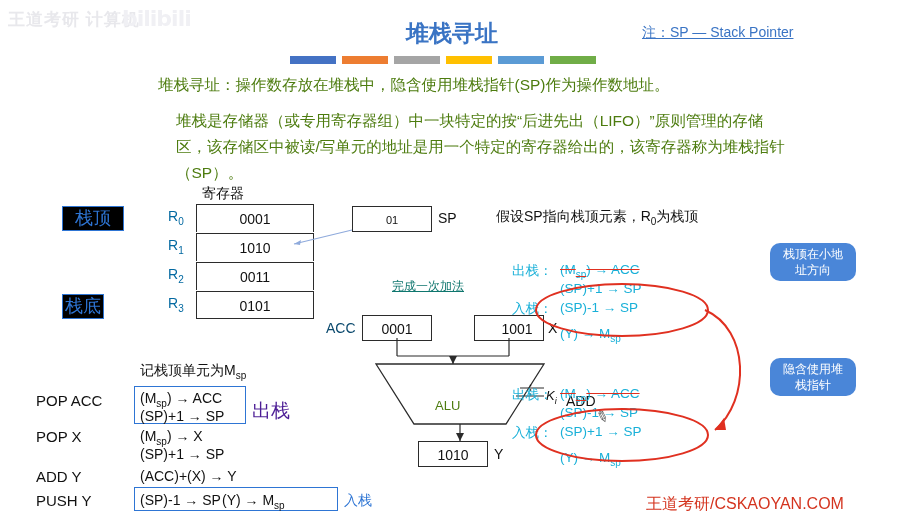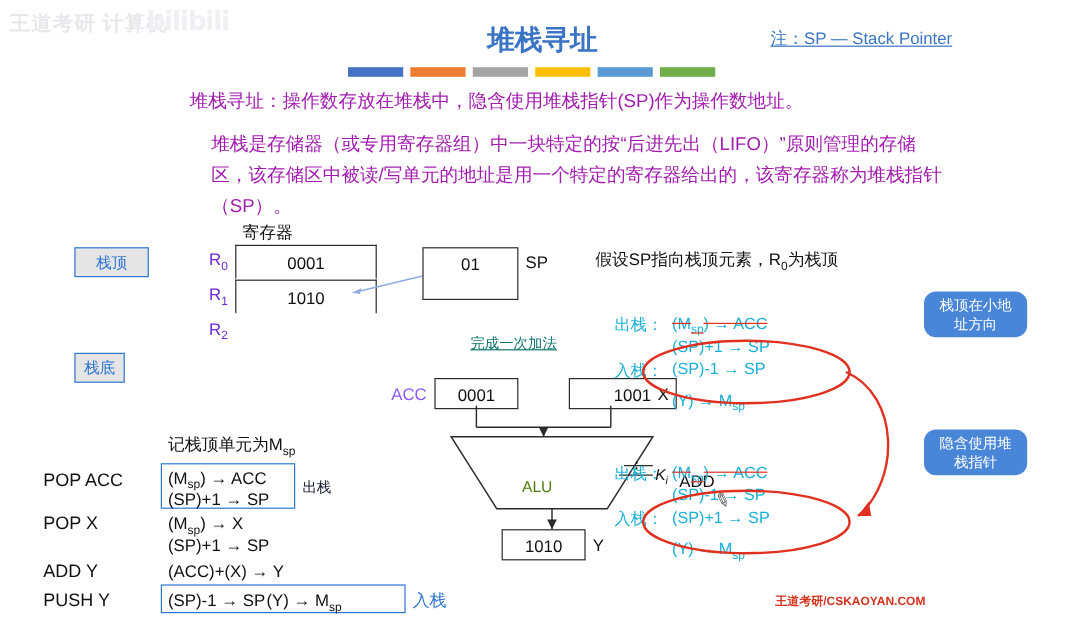--- a/index.html
+++ b/index.html
@@ -41,81 +41,81 @@
     text-decoration: underline;
     white-space: nowrap;
   }
 
   
   #bars { left: 290px; top: 56px; display: flex; gap: 6px; }
   #bars span { display:block; width: 46px; height: 8px; }
 
   
   .para {
-    font-size: 15.5px; color: #a21caf; line-height: 25px;
+    font-size: 15.5px; color: #4d7c0f; line-height: 25px;
     white-space: nowrap;
   }
   #p1 { left: 158px; top: 72px; }
   #p2 { left: 176px; top: 108px; white-space: normal; width: 610px; line-height: 26px; }
 
   
   #reg-label { left: 202px; top: 185px; font-size: 14px; color:#111; }
   #reg-table { left: 168px; top: 203px; }
   .reg-row { display: flex; align-items: center; height: 29px; }
-  .reg-name { width: 28px; font-size: 14px; color:#6d28d9;text-align:center; }
+  .reg-name { width: 28px; font-size: 14px; color:#0369a1; }
   .reg-name sub { font-size: 10px; }
   .reg-cell {
     width: 118px; height: 28px; line-height: 28px;
     border: 1.3px solid #2b2b2b; border-bottom: none;
     text-align: center; font-size: 14px; color: #111;
     box-sizing: border-box;
   }
   .reg-row:last-child .reg-cell { border-bottom: 1.3px solid #2b2b2b; }
 
   
   .callout {
     border: 1.6px solid #2e75d4; color: #2e75d4;
-    background: #e5e5e5; font-size: 13px;
+    background: #000000; font-size: 18px;
     text-align: center; box-sizing: border-box;
   }
   #top-callout { left: 62px; top: 206px; width: 62px; height: 25px; line-height: 23px; }
   #bottom-callout { left: 62px; top: 294px; width: 42px; height: 25px; line-height: 23px; }
 
   
   .blue-box {
     background: #4a86d8; color: #ffffff; font-size: 12px;
     border-radius: 10px; padding: 3px 8px; line-height: 16px;
     text-align: center; box-sizing: border-box;
   }
   #rb1 { left: 770px; top: 222px; width: 86px; margin-top: 21px; }
   #rb2 { left: 770px; top: 358px; width: 86px; }
 
   
   #sp-box {
-    left: 352px; top: 206px; width: 80px; height: 44px; line-height: 26px;
-    border: 1.3px solid #2b2b2b; text-align:center; font-size: 14px; color:#111;
+    left: 352px; top: 206px; width: 80px; height: 26px; line-height: 26px;
+    border: 1.3px solid #2b2b2b; text-align:center; font-size: 11px; color:#111;
     box-sizing: border-box;
   }
   #sp-label { left: 438px; top: 210px; font-size: 14px; color: #111; }
   #assume { left: 496px; top: 208px; font-size: 14px; color:#111; white-space: nowrap; }
   #assume sub { font-size: 10px; }
 
   
   #sp-arrow { left: 290px; top: 228px; width: 64px; height: 18px; }
 
   
   #adder-title { left: 392px; top: 278px; font-size: 12px; color:#0f766e;text-decoration:underline; }
-  #acc-label { left: 326px; top: 320px; font-size: 14px; color:#8b5cf6; }
+  #acc-label { left: 326px; top: 320px; font-size: 14px; color:#0c4a6e; }
   #acc-box {
     left: 362px; top: 315px; width: 70px; height: 26px; line-height:26px;
     border: 1.3px solid #2b2b2b; text-align:center; font-size:14px; color:#111;
     box-sizing: border-box;
   }
   #x-box {
-    left: 474px; top: 315px; width: 90px; height: 26px; line-height:26px;
+    left: 474px; top: 315px; width: 70px; height: 26px; line-height:26px;
     border: 1.3px solid #2b2b2b; text-align:center; font-size:14px; color:#111;
     box-sizing: border-box;
     padding-left: 16px;
   }
   #x-label { left: 548px; top: 320px; font-size: 14px; color:#111; }
   #y-box {
     left: 418px; top: 441px; width: 70px; height: 26px; line-height:26px;
     border: 1.3px solid #2b2b2b; text-align:center; font-size:14px; color:#111;
     box-sizing: border-box;
   }
@@ -171,21 +171,21 @@
   #g2l2 { left: 512px; top: 424px; }
   #g2c { left: 560px; top: 424px; }
   #g2d { left: 560px; top: 450px; }
 
   
   #red-svg { left: 500px; top: 250px; }
 
   
   #footer {
     left: 646px; top: 494px;
-    font-size: 10px; font-weight: bold; color: #d4341f;
+    font-size: 16px; font-weight: normal; color: #d4341f;
     white-space: nowrap;
   }
 </style>
 </head>
 <body>
 
 <div class="abs" id="watermark">王道考研 计算机</div>
 <div class="abs" id="bili-logo">bilibili</div>
 
 <div class="abs" id="title">堆栈寻址</div>
@@ -207,20 +207,25 @@
   <div class="reg-row">
     <div class="reg-name">R<sub>0</sub></div>
     <div class="reg-cell">0001</div>
   </div>
   <div class="reg-row">
     <div class="reg-name">R<sub>1</sub></div>
     <div class="reg-cell">1010</div>
   </div>
   <div class="reg-row">
     <div class="reg-name">R<sub>2</sub></div>
+    <div class="reg-cell">0011</div>
+  </div>
+  <div class="reg-row">
+    <div class="reg-name">R<sub>3</sub></div>
+    <div class="reg-cell">0101</div>
   </div>
 </div>
 
 <div class="abs callout" id="top-callout">栈顶</div>
 <div class="abs callout" id="bottom-callout">栈底</div>
 
 <svg class="abs" id="sp-arrow" width="64" height="18">
   <line x1="62" y1="2" x2="4" y2="16" stroke="#8faadc" stroke-width="1.2"></line>
   <polygon points="4,16 11,12 10,17" fill="#8faadc"></polygon>
 </svg>
@@ -260,21 +265,21 @@
 <div class="abs" id="y-label">Y</div>
 
 <div class="abs" id="msp-note"><span>记栈顶单元为M</span><sub>sp</sub></div>
 
 <div class="abs" id="box-pop"></div>
 <div class="abs" id="box-push"></div>
 
 <div class="abs mnemonic" id="m1">POP  ACC</div>
 <div class="abs expr" id="e1a"><span>(M</span><sub>sp</sub><span>) → ACC</span></div>
 <div class="abs expr" id="e1b">(SP)+1 → SP</div>
-<div class="abs" id="lbl-out1" style="font-size:12px;color:#0f172a;">出栈</div>
+<div class="abs" id="lbl-out1" style="font-size:19px;color:#4c1d95;">出栈</div>
 
 <div class="abs mnemonic" id="m2">POP X</div>
 <div class="abs expr" id="e2a"><span>(M</span><sub>sp</sub><span>) → X</span></div>
 <div class="abs expr" id="e2b">(SP)+1 → SP</div>
 
 <div class="abs mnemonic" id="m3">ADD Y</div>
 <div class="abs expr" id="e3">(ACC)+(X) → Y</div>
 
 <div class="abs mnemonic" id="m4">PUSH Y</div>
 <div class="abs expr" id="e4a">(SP)-1 → SP</div>

